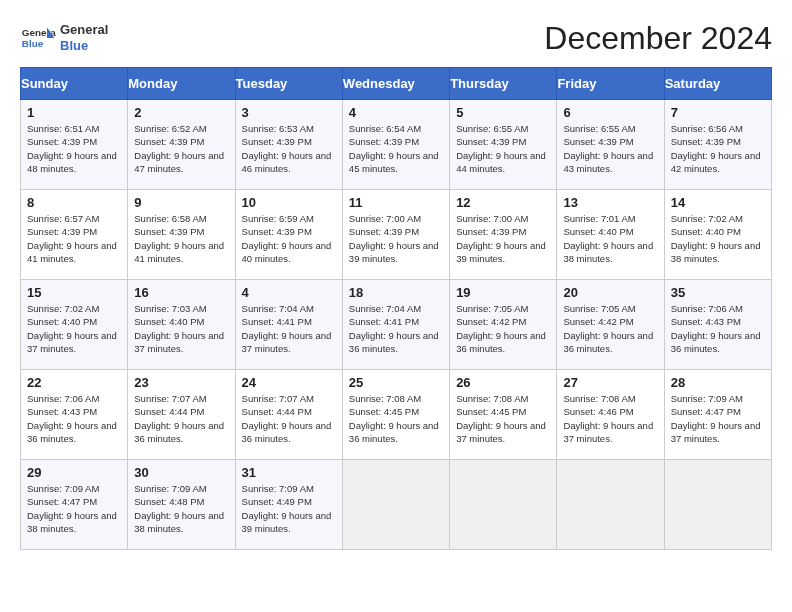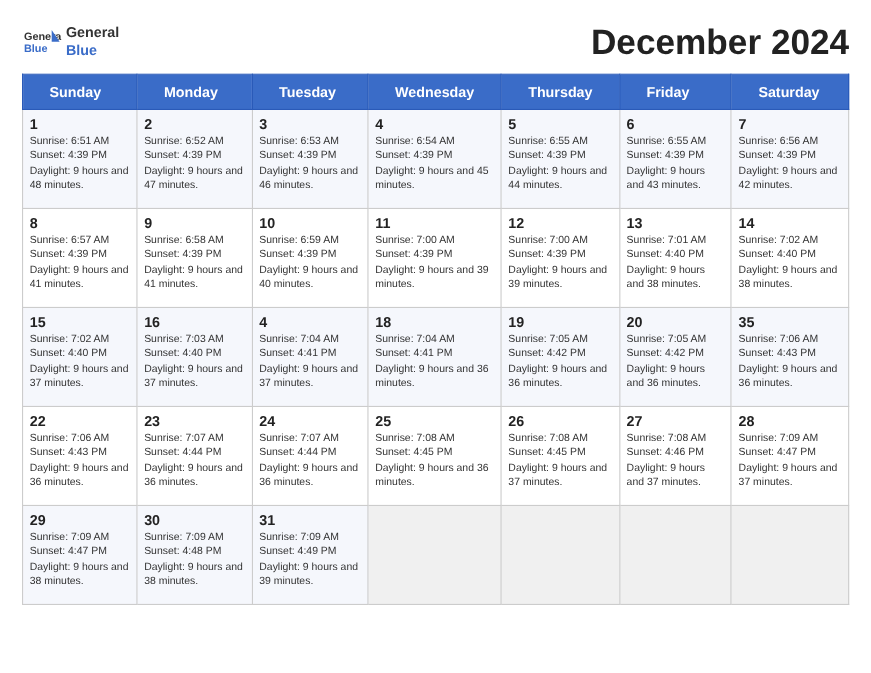--- a/index.html
+++ b/index.html
@@ -29,38 +29,38 @@
     }
     .logo-icon {
       width: 36px;
       height: 36px;
     }
     .title-area {
       text-align: right;
     }
     .main-title {
       font-size: 32px;
-      font-weight: bold;
+      font-weight: normal;
       color: #222;
     }
     .subtitle {
       font-size: 15px;
       color: #444;
     }
     .calendar {
       width: 100%;
       border-collapse: collapse;
       font-size: 11px;
     }
     .calendar thead tr th {
       background: #3a6cc8;
       color: #fff;
       font-size: 13px;
       font-weight: bold;
-      padding: 8px 24px;
+      padding: 8px 0;
       text-align: left;
       border: 1px solid #2a5ab8;
     }
     .calendar tbody tr td {
       border: 1px solid #ccc;
       vertical-align: top;
       padding: 5px 6px;
       background: #fff;
       width: calc(100% / 7);
       min-height: 80px;

